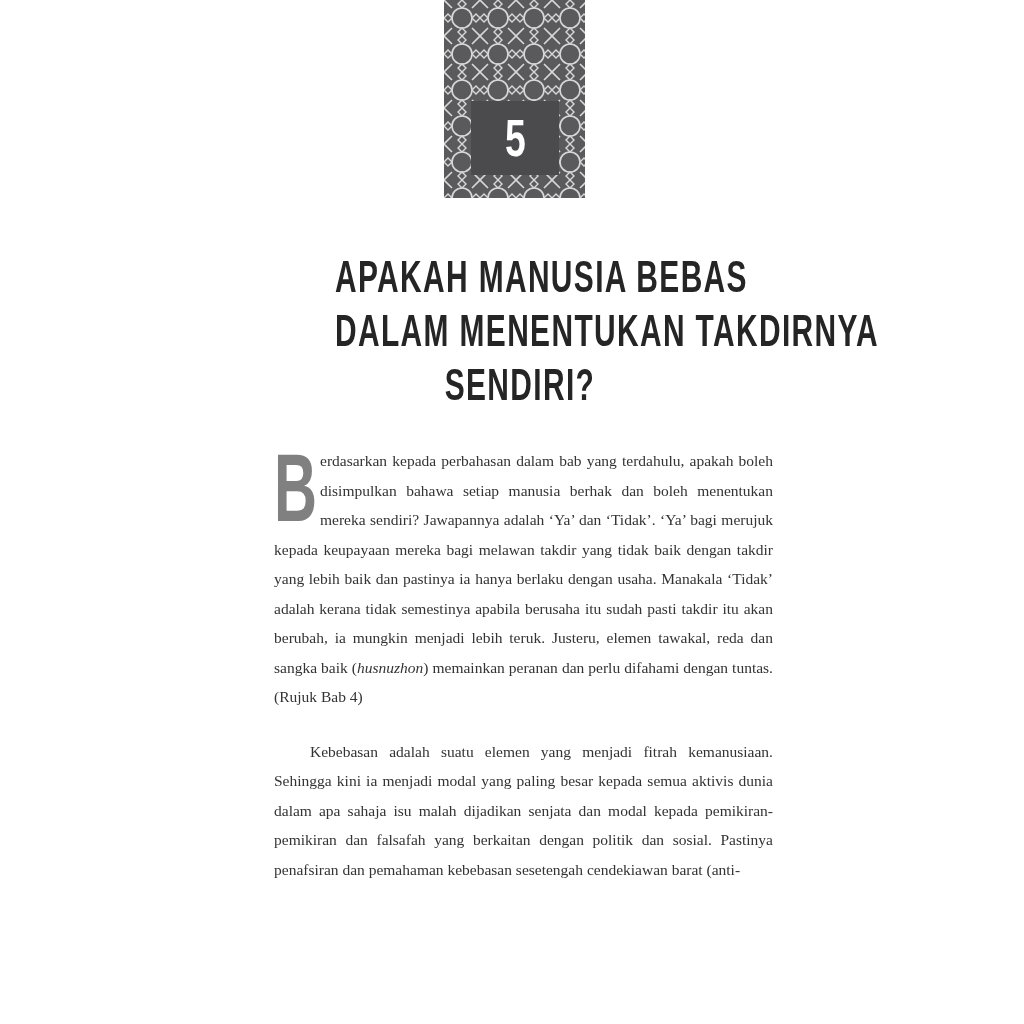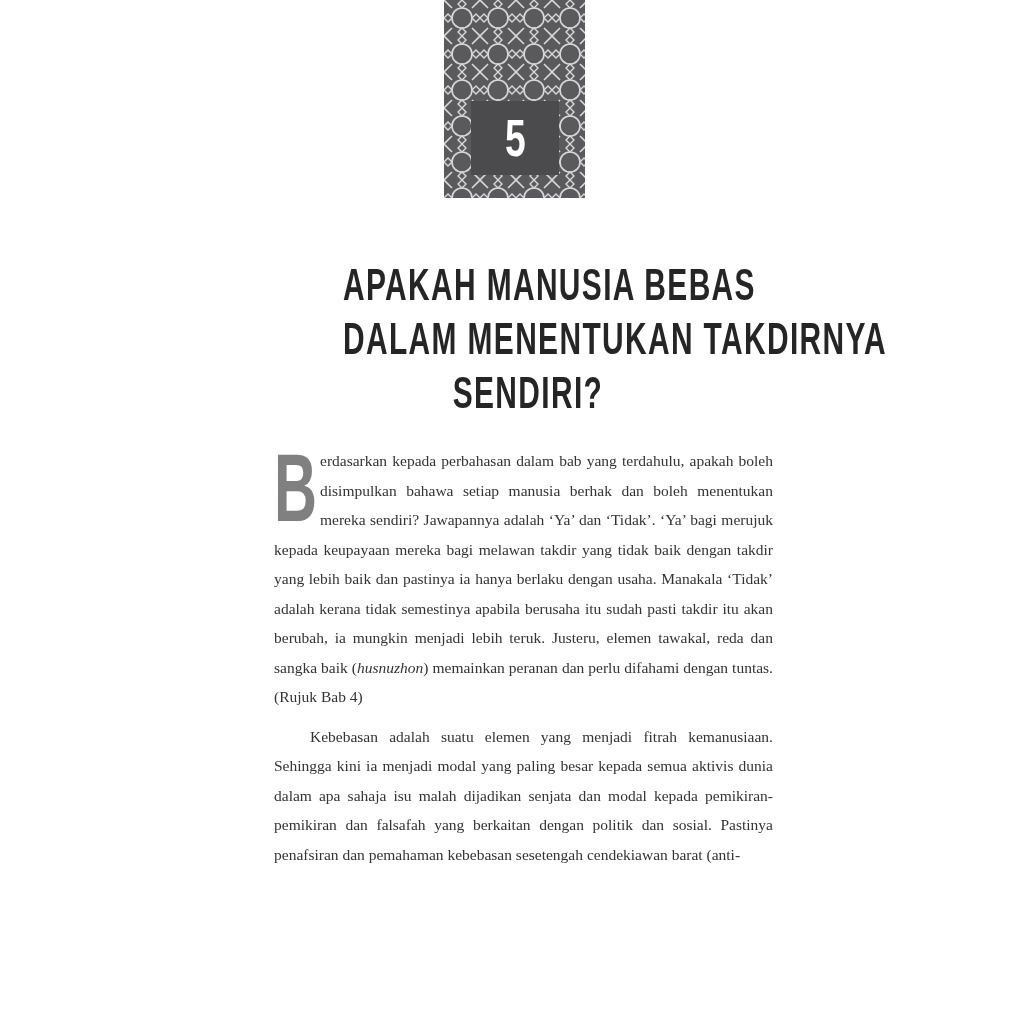--- a/index.html
+++ b/index.html
@@ -29,21 +29,21 @@
       font-family:"Liberation Serif", serif; font-size:15.5px; color:#333333;
       line-height:29.5px; text-align:justify;
     }
     .para1 { position:relative; }
     .dropcap {
       float:left; width:38px; height:76px; margin:4px 8px 0 0;
       color:#808080; font-family:"Liberation Sans", sans-serif; font-weight:bold;
       font-size:96px; line-height:76px; overflow:visible;
     }
     .dropcap span { display:inline-block; transform:scaleX(0.62); transform-origin:left top; }
-    .para2 { margin-top:10px; text-indent:36px; }
+    .para2 { margin-top:25px; text-indent:36px; }
     em { }
   </style>
 </head>
 <body>
 
 <div class="chapter-block">
   <svg width="141" height="198">
     <defs>
       <pattern id="geo" width="36" height="36" patternUnits="userSpaceOnUse">
         <circle cx="18" cy="18" r="10" fill="none" stroke="#d8d8d8" stroke-width="1.6"></circle>
@@ -51,21 +51,21 @@
         <path d="M18 0 L22 4 L18 8 L14 4 Z M18 28 L22 32 L18 36 L14 32 Z M0 18 L4 14 L8 18 L4 22 Z M28 18 L32 14 L36 18 L32 22 Z" fill="none" stroke="#d8d8d8" stroke-width="1.4"></path>
       </pattern>
     </defs>
     <rect width="141" height="198" fill="url(#geo)"></rect>
   </svg>
   <div class="chapter-num-box">
     <span class="chapter-num">5</span>
   </div>
 </div>
 
-<h1 class="title" style="margin:16px;">
+<h1 class="title" style="margin:8px;">
   <span>APAKAH MANUSIA BEBAS</span>
   <span>DALAM MENENTUKAN TAKDIRNYA</span>
   <span>SENDIRI?</span>
 </h1>
 
 <div class="body-text">
   <p class="para1" style="margin:0;">
     <span class="dropcap"><span>B</span></span><span>erdasarkan kepada perbahasan dalam bab yang terdahulu, apakah boleh disimpulkan bahawa setiap manusia berhak dan boleh menentukan mereka sendiri? Jawapannya adalah ‘Ya’ dan ‘Tidak’. ‘Ya’ bagi merujuk kepada keupayaan mereka bagi melawan takdir yang tidak baik dengan takdir yang lebih baik dan pastinya ia hanya berlaku dengan usaha. Manakala ‘Tidak’ adalah kerana tidak semestinya apabila berusaha itu sudah pasti takdir itu akan berubah, ia mungkin menjadi lebih teruk. Justeru, elemen tawakal, reda dan sangka baik (</span><em>husnuzhon</em><span>) memainkan peranan dan perlu difahami dengan tuntas. (Rujuk Bab 4)</span>
   </p>
   <p class="para2">Kebebasan adalah suatu elemen yang menjadi fitrah kemanusiaan. Sehingga kini ia menjadi modal yang paling besar kepada semua aktivis dunia dalam apa sahaja isu malah dijadikan senjata dan modal kepada pemikiran-pemikiran dan falsafah yang berkaitan dengan politik dan sosial. Pastinya penafsiran dan pemahaman kebebasan sesetengah cendekiawan barat (anti-</p>

